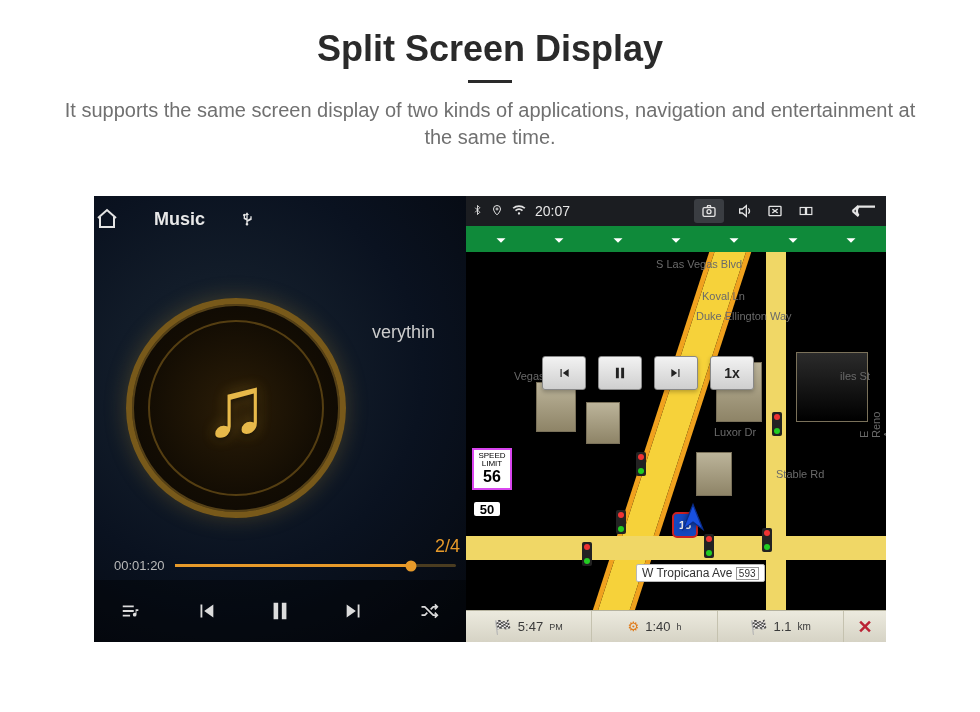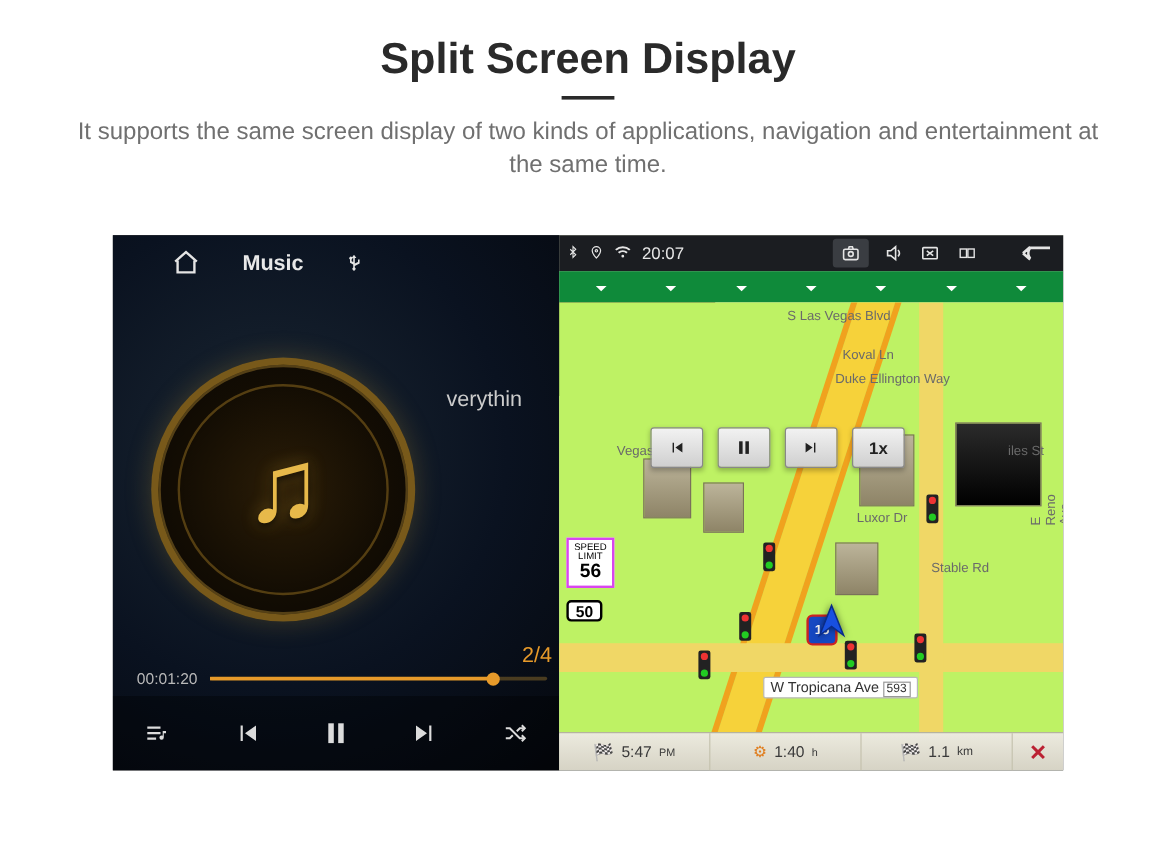--- a/index.html
+++ b/index.html
@@ -51,21 +51,20 @@
     position: relative;
     color: #d0d0d0;
   }
   .music-top {
     height: 46px;
     display: flex;
     align-items: center;
     gap: 34px;
     font-size: 18px;
     color: #e8e8e8;
-    margin-left: 48px;
   }
   .home-ic svg, .usb-ic svg { display:block; }
   .music-label { font-weight: 600; }
   .album-ring {
     position: absolute;
     left: 32px; top: 102px;
     width: 220px; height: 220px;
     border-radius: 50%;
     background: radial-gradient(circle at 50% 50%, #2b1d07 0%, #120c03 62%, #0a0704 100%);
     box-shadow: 0 0 0 2px rgba(212,163,60,.35) inset, 0 0 22px rgba(200,150,40,.25);
@@ -140,21 +139,21 @@
     position:absolute; left:0; top:56px;
     width:130px; height:78px; background:#111;
     color:#eee; padding:6px 8px;
   }
   .turn-panel .arrow{ color:#fff; }
   .turn-panel .d1{ position:absolute; right:8px; top:30px; font-size:13px;}
   .turn-panel .d2{ position:absolute; left:8px; bottom:6px; font-size:15px;}
   
   .map-body{
     position:absolute; left:0; right:0; top:56px; bottom:32px;
-    background:#bef264;
+    background:#000000;
     overflow:hidden;
     padding-left:40px;
   }
   .road{position:absolute; background:#f0d766;}
   .road.h1{left:0; right:0; top:284px; height:24px;}
   .road.v1{left:300px; top:0; bottom:0; width:20px;}
   .hwy{
     position:absolute; width:40px;
     background:linear-gradient(#f6d23a,#f6d23a);
     border-left:5px solid #f0a21e; border-right:5px solid #f0a21e;

